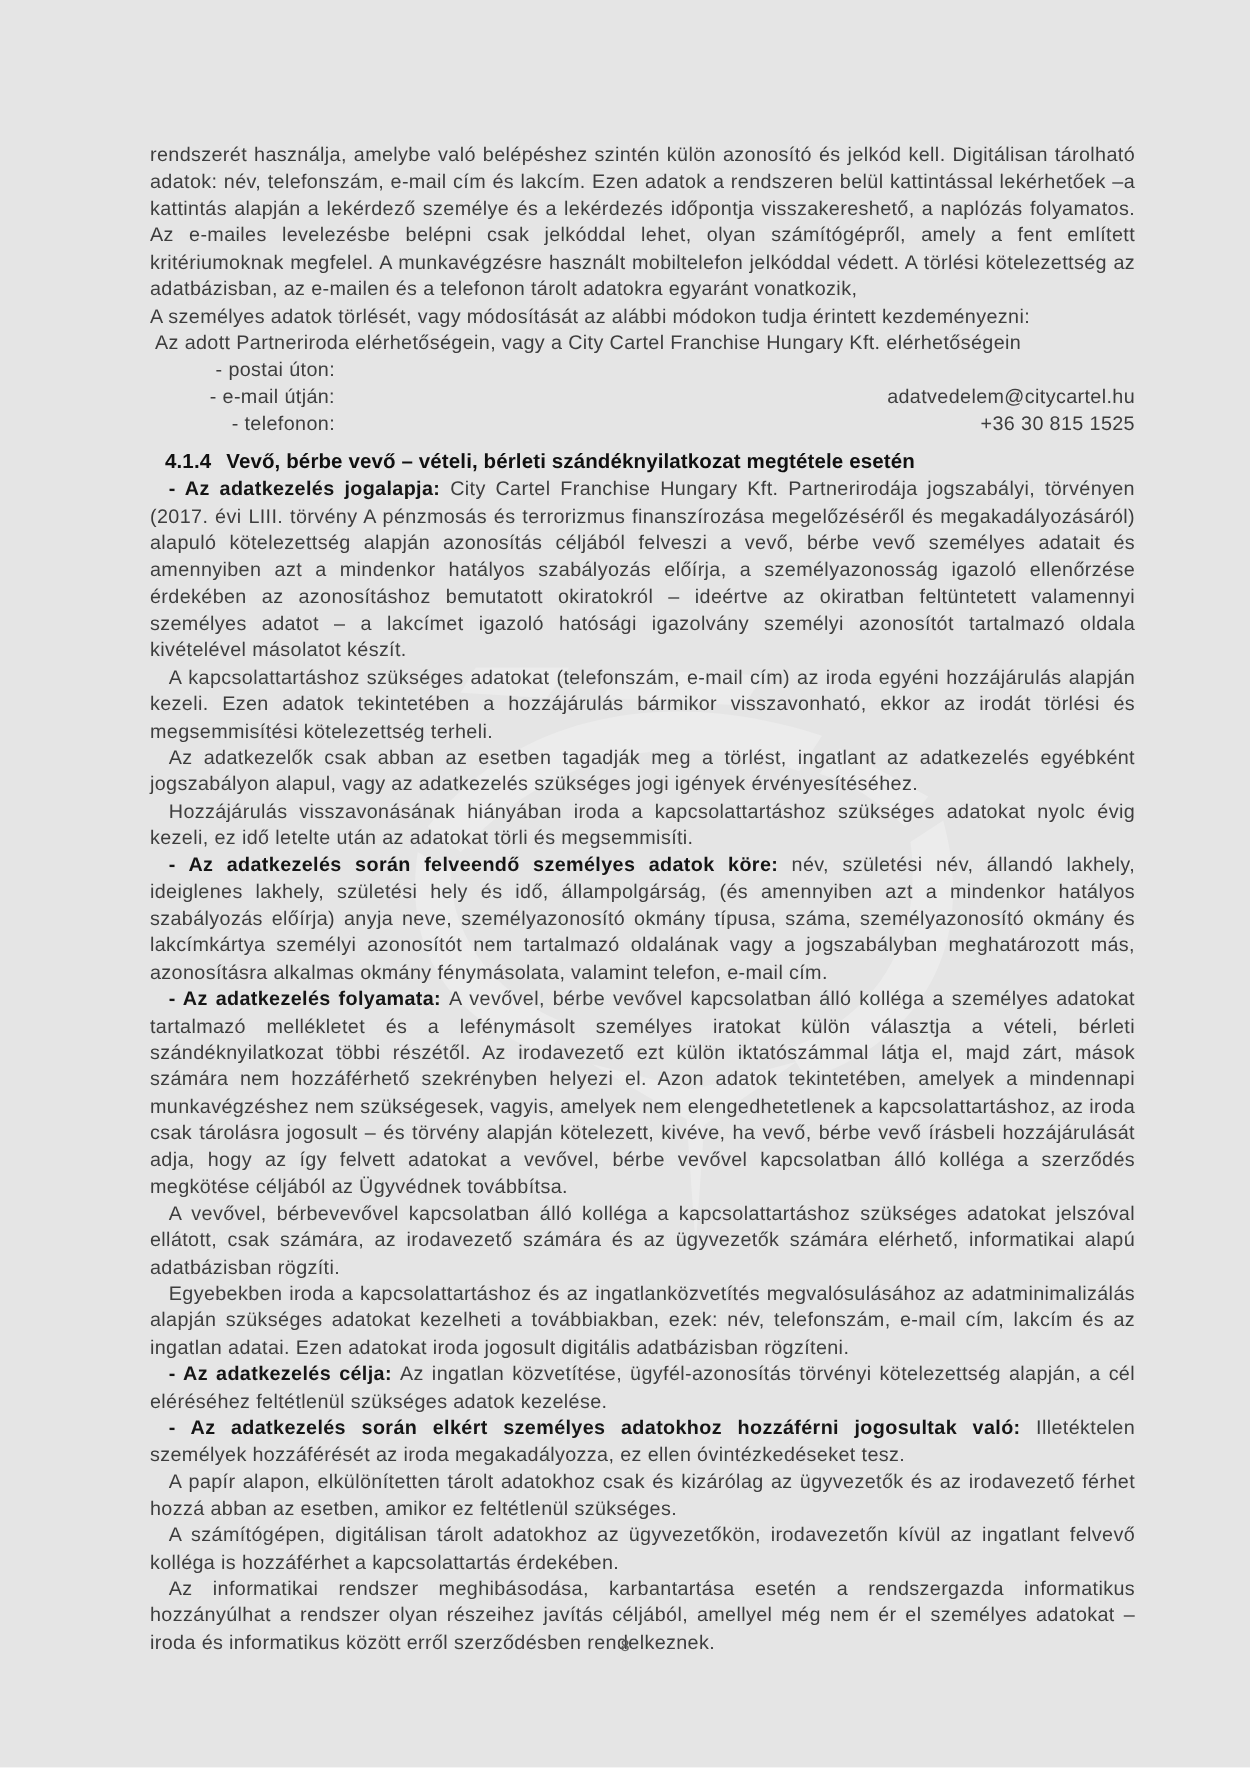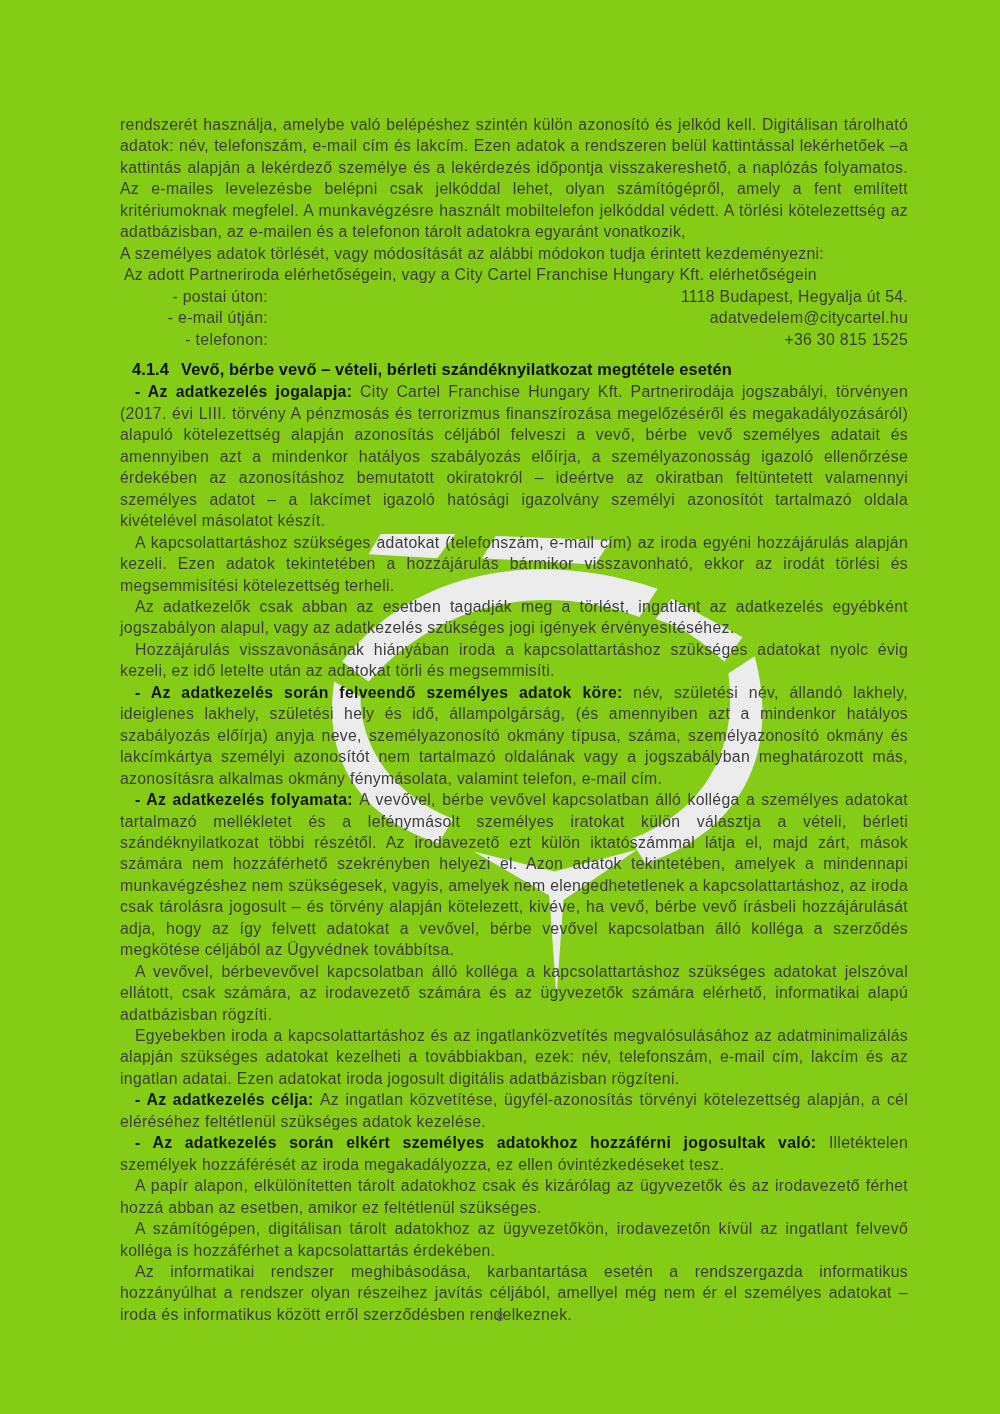--- a/index.html
+++ b/index.html
@@ -1,20 +1,20 @@
 <!DOCTYPE html>
 <html lang="hu"><head>
 <meta charset="utf-8">
 <style>
   html, body { margin: 0; padding: 0; background: #ffffff; }
   .page {
     position: relative;
     width: 1000px;
     height: 1414px;
-    background: #84cc16;
+    background: #e5e5e5;
     overflow: hidden;
     font-family: "Liberation Sans", sans-serif;
   }
   .watermark {
     position: absolute;
     left: 322px;
     top: 528px;
     width: 465px;
     height: 475px;
     z-index: 0;
@@ -78,21 +78,20 @@
   </svg>
 
   <div class="content">
 
     <p class="para">rendszerét használja, amelybe való belépéshez szintén külön azonosító és jelkód kell. Digitálisan tárolható adatok: név, telefonszám, e-mail cím és lakcím. Ezen adatok a rendszeren belül kattintással lekérhetőek –a kattintás alapján a lekérdező személye és a lekérdezés időpontja visszakereshető, a naplózás folyamatos. Az e-mailes levelezésbe belépni csak jelkóddal lehet, olyan számítógépről, amely a fent említett kritériumoknak megfelel. A munkavégzésre használt mobiltelefon jelkóddal védett. A törlési kötelezettség az adatbázisban, az e-mailen és a telefonon tárolt adatokra egyaránt vonatkozik,</p>
     <p class="para">A személyes adatok törlését, vagy módosítását az alábbi módokon tudja érintett kezdeményezni:</p>
     <p class="para indent">Az adott Partneriroda elérhetőségein, vagy a City Cartel Franchise Hungary Kft. elérhetőségein</p>
 
     <div class="contact-row">
       <span class="contact-label">- postai úton:</span>
-      <span class="contact-value">1118 Budapest, Hegyalja út 54.</span>
     </div>
     <div class="contact-row">
       <span class="contact-label">- e-mail útján:</span>
       <span class="contact-value">adatvedelem@citycartel.hu</span>
     </div>
     <div class="contact-row">
       <span class="contact-label">- telefonon:</span>
       <span class="contact-value">+36 30 815 1525</span>
     </div>
 

